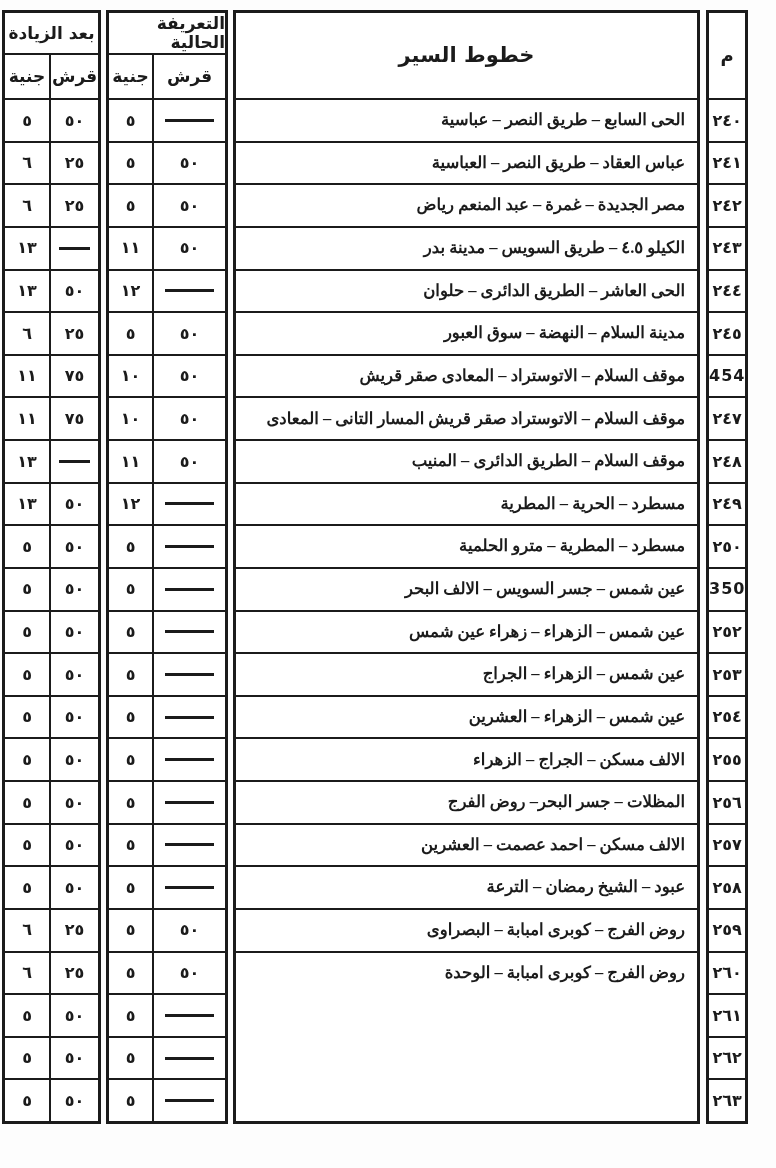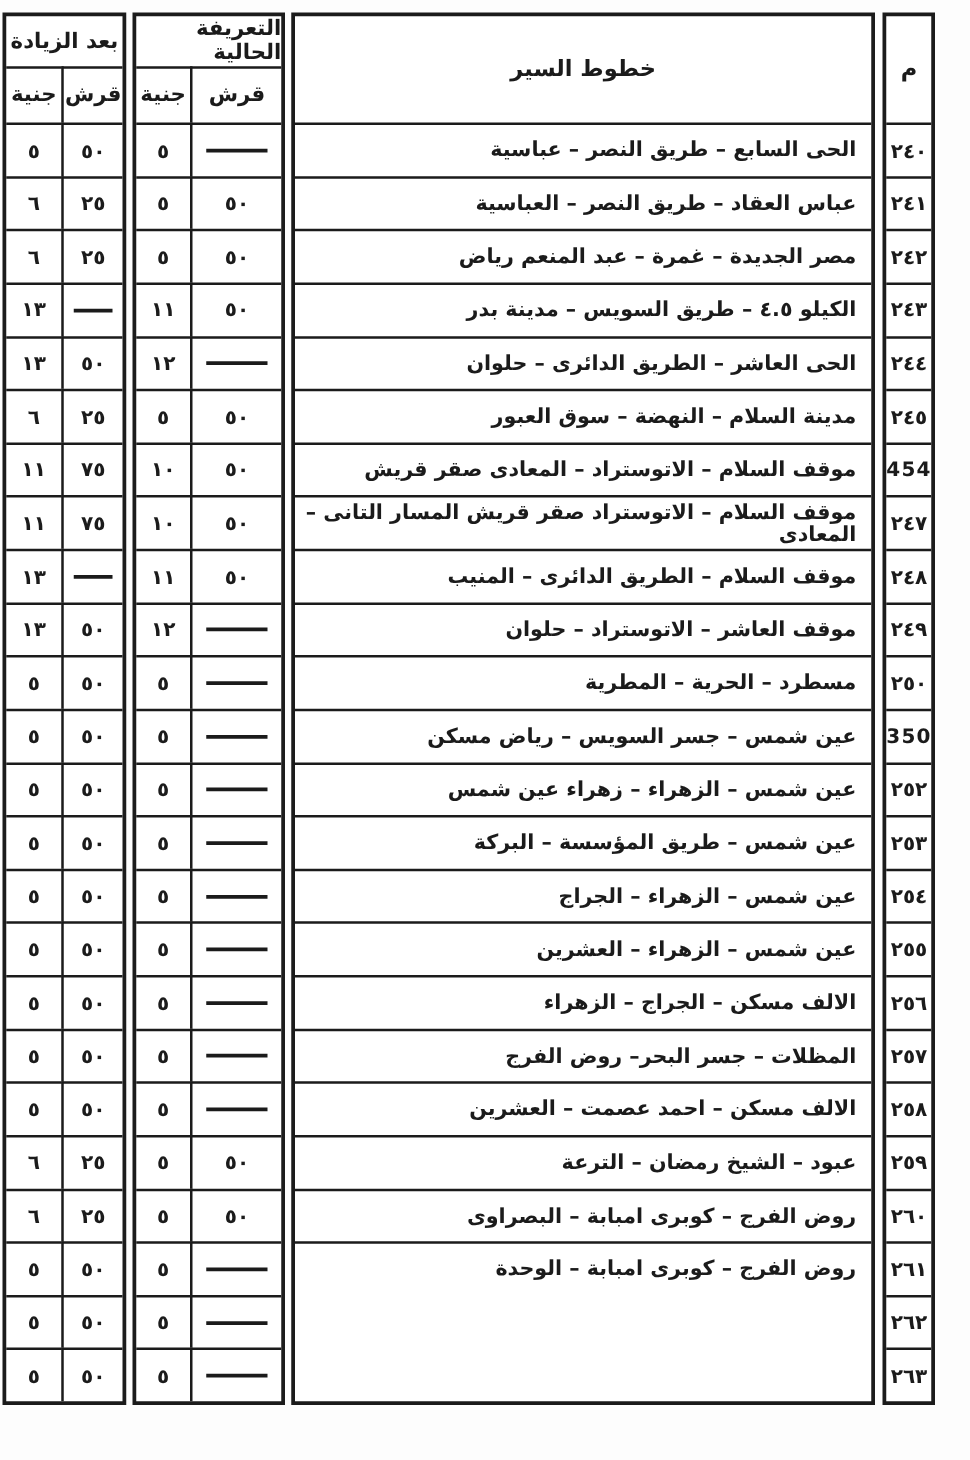--- a/index.html
+++ b/index.html
@@ -29,22 +29,22 @@
   .gap6{width:6px;}
   .cell{
     display:flex;align-items:center;justify-content:center;
     font-size:16px;direction:rtl;line-height:1.1;
   }
   .hdr{font-size:17px;}
   .group-hdr{grid-column:1/3;grid-row:1;}
   .sub{grid-row:2;}
   .bt{border-top:2px solid var(--ink);}
   .bl{border-left:2px solid var(--ink);}
-  .route-cell{justify-content:flex-start;text-align:right;padding:0 12px 0 6px;font-size:16.5px;}
-  .hdr-routes{grid-row:1;font-size:18px;}
+  .route-cell{justify-content:flex-start;text-align:right;padding:0 12px 0 6px;font-size:16.5px;font-family:Liberation Serif, serif;}
+  .hdr-routes{grid-row:1;font-size:21px;}
   .hdr-serial{grid-row:1;font-size:18px;}
   .num{font-size:16px;letter-spacing:1px;}
   .dash{display:block;width:68%;height:0;border-top:3px solid var(--ink);}
 </style>
 </head>
 <body>
 
 <div class="table-wrap">
 
   <div class="panel a" id="panel-increase">
@@ -197,25 +197,24 @@
     <div class="cell hdr-routes">خطوط السير</div>
   <div class="cell route-cell bt">الحى السابع – طريق النصر – عباسية</div>
       <div class="cell route-cell bt">عباس العقاد – طريق النصر – العباسية</div>
       <div class="cell route-cell bt">مصر الجديدة – غمرة – عبد المنعم رياض</div>
       <div class="cell route-cell bt">الكيلو ٤.٥ – طريق السويس – مدينة بدر</div>
       <div class="cell route-cell bt">الحى العاشر – الطريق الدائرى – حلوان</div>
       <div class="cell route-cell bt">مدينة السلام – النهضة – سوق العبور</div>
       <div class="cell route-cell bt">موقف السلام – الاتوستراد – المعادى صقر قريش</div>
       <div class="cell route-cell bt">موقف السلام – الاتوستراد صقر قريش المسار التانى – المعادى</div>
       <div class="cell route-cell bt">موقف السلام – الطريق الدائرى – المنيب</div>
-      <div class="cell route-cell bt">موقف العاشر – الاتوستراد – حلوان</div>
       <div class="cell route-cell bt">مسطرد – الحرية – المطرية</div>
-      <div class="cell route-cell bt">عين شمس – جسر السويس – رياض مسكن</div>
+      <div class="cell route-cell bt">مسطرد – المطرية – مترو الحلمية</div>
+      <div class="cell route-cell bt">عين شمس – جسر السويس – الالف البحر</div>
       <div class="cell route-cell bt">عين شمس – الزهراء – زهراء عين شمس</div>
-      <div class="cell route-cell bt">عين شمس – طريق المؤسسة – البركة</div>
       <div class="cell route-cell bt">عين شمس – الزهراء – الجراج</div>
       <div class="cell route-cell bt">عين شمس – الزهراء – العشرين</div>
       <div class="cell route-cell bt">الالف مسكن – الجراج – الزهراء</div>
       <div class="cell route-cell bt">المظلات – جسر البحر– روض الفرج</div>
       <div class="cell route-cell bt">الالف مسكن – احمد عصمت – العشرين</div>
       <div class="cell route-cell bt">عبود – الشيخ رمضان – الترعة</div>
       <div class="cell route-cell bt">روض الفرج – كوبرى امبابة – البصراوى</div>
       <div class="cell route-cell bt">روض الفرج – كوبرى امبابة – الوحدة</div>
     </div>
 

